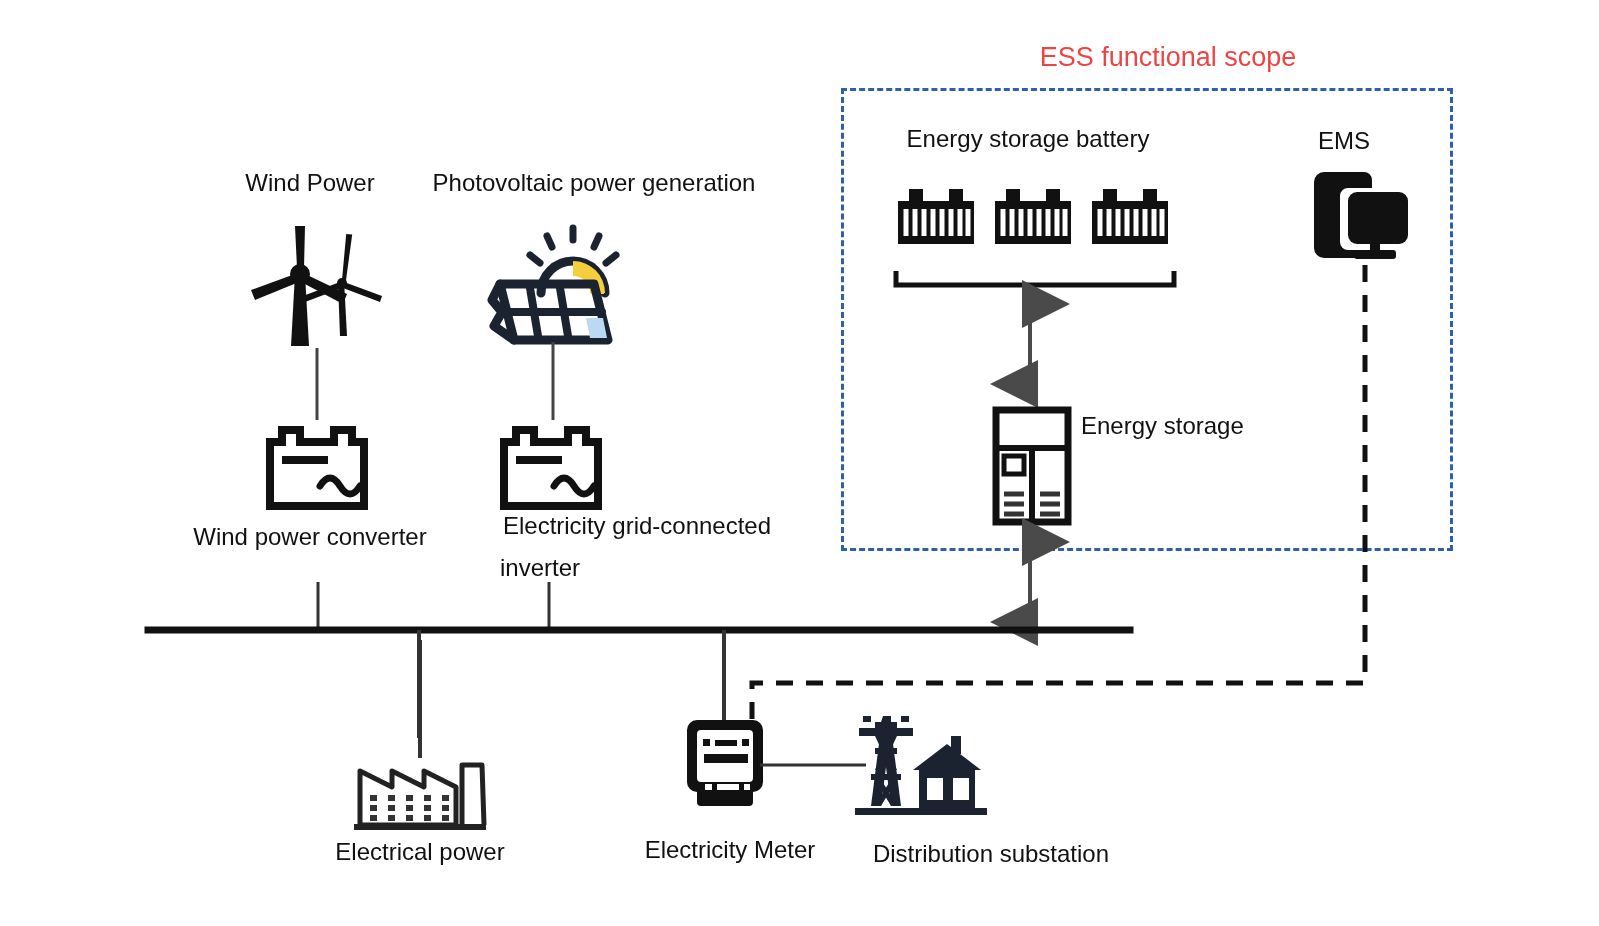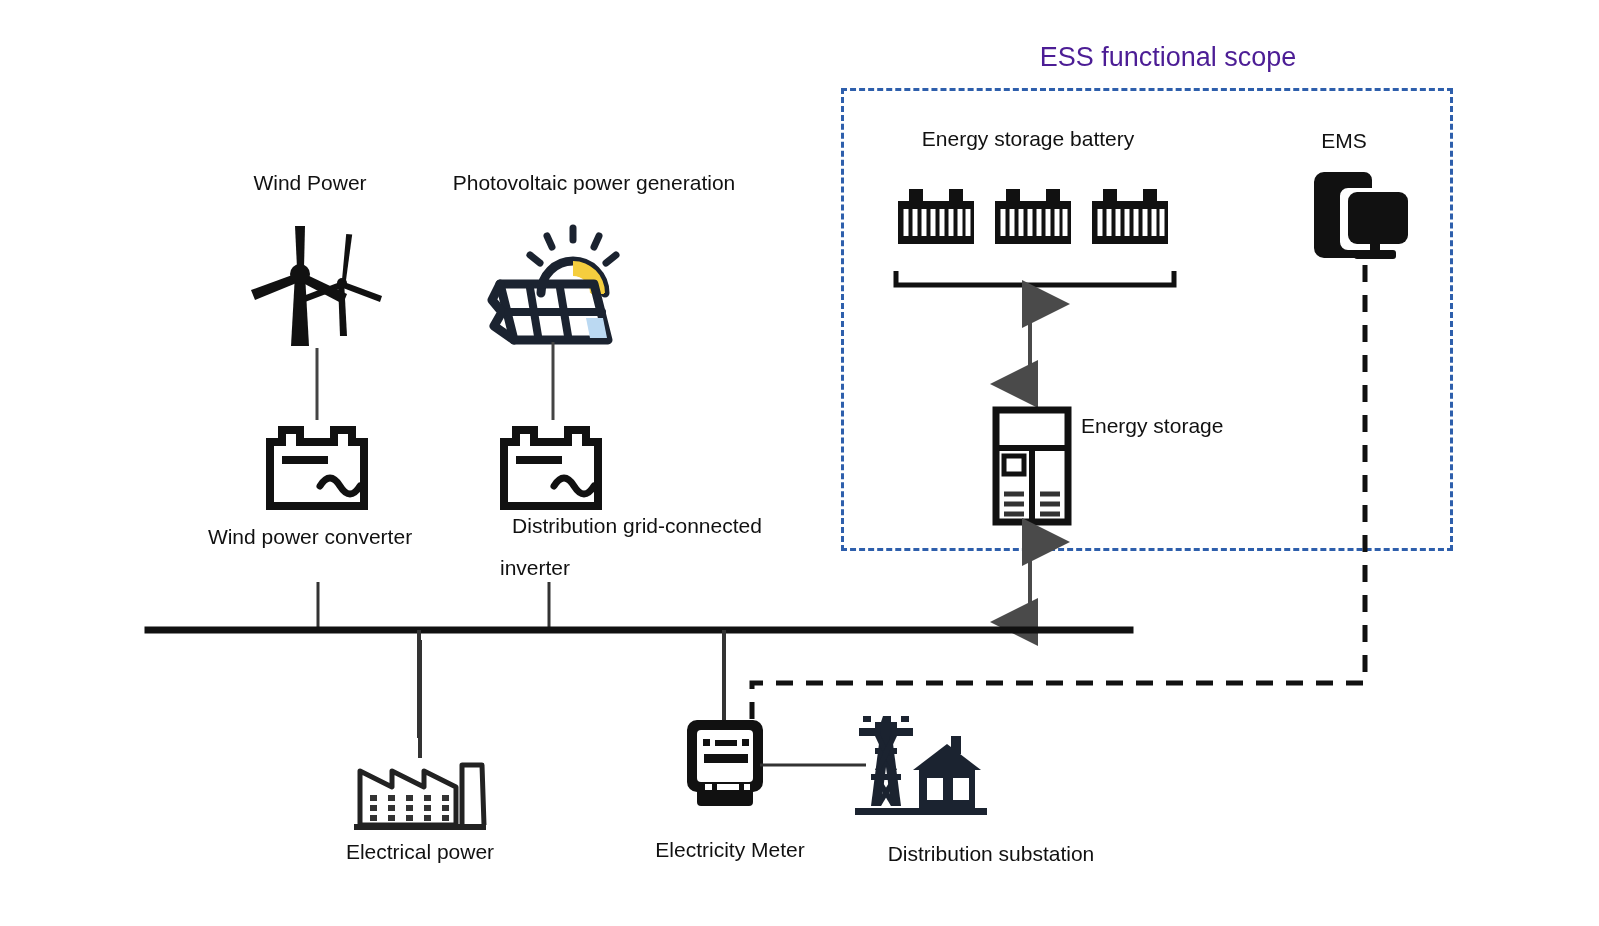--- a/index.html
+++ b/index.html
@@ -1,39 +1,39 @@
 <!DOCTYPE html>
 <html><head>
 <meta charset="utf-8">
 <style>
   html,body{margin:0;padding:0;background:#ffffff;}
   body{font-family:"Liberation Sans","DejaVu Sans",sans-serif;}
   #stage{position:relative;width:1599px;height:926px;background:#ffffff;overflow:hidden;}
-  .lbl{position:absolute;color:#111111;font-size:21px;line-height:34px;white-space:pre;}
+  .lbl{position:absolute;color:#111111;font-size:24px;line-height:34px;white-space:pre;}
   .lbl.c{transform:translateX(-50%);text-align:center;}
   svg{display:block;}
   .sv{position:absolute;overflow:visible;}
   #ess-box{position:absolute;border:3px dashed #2E5FAC;box-sizing:border-box;}
-  #ess-title{position:absolute;color:#4c1d95;font-size:27px;white-space:nowrap;transform:translateX(-50%);}
+  #ess-title{position:absolute;color:#ef4444;font-size:27px;white-space:nowrap;transform:translateX(-50%);}
 </style>
 </head>
 <body>
 
 <div id="stage">
 
   <div id="ess-box" style="left:841px;top:88px;width:612px;height:463px;"></div>
   <div id="ess-title" style="left:1168px;top:42px;">ESS functional scope</div>
 
   <div class="lbl c" style="left:310px;top:166px;">Wind Power</div>
 
   <div class="lbl c" style="left:310px;top:520px;">Wind power converter</div>
 
   <div class="lbl c" style="left:594px;top:166px;">Photovoltaic power generation</div>
 
-  <div class="lbl c" style="left:637px;top:509px;">Distribution grid-connected</div>
+  <div class="lbl c" style="left:637px;top:509px;">Electricity grid-connected</div>
   <div class="lbl" style="left:500px;top:551px;">inverter</div>
 
   <div class="lbl c" style="left:1028px;top:122px;">Energy storage battery</div>
 
   <div class="lbl c" style="left:1344px;top:124px;">EMS</div>
 
   <div class="lbl" style="left:1081px;top:409px;">Energy storage</div>
 
   <div class="lbl c" style="left:420px;top:835px;">Electrical power</div>
 

